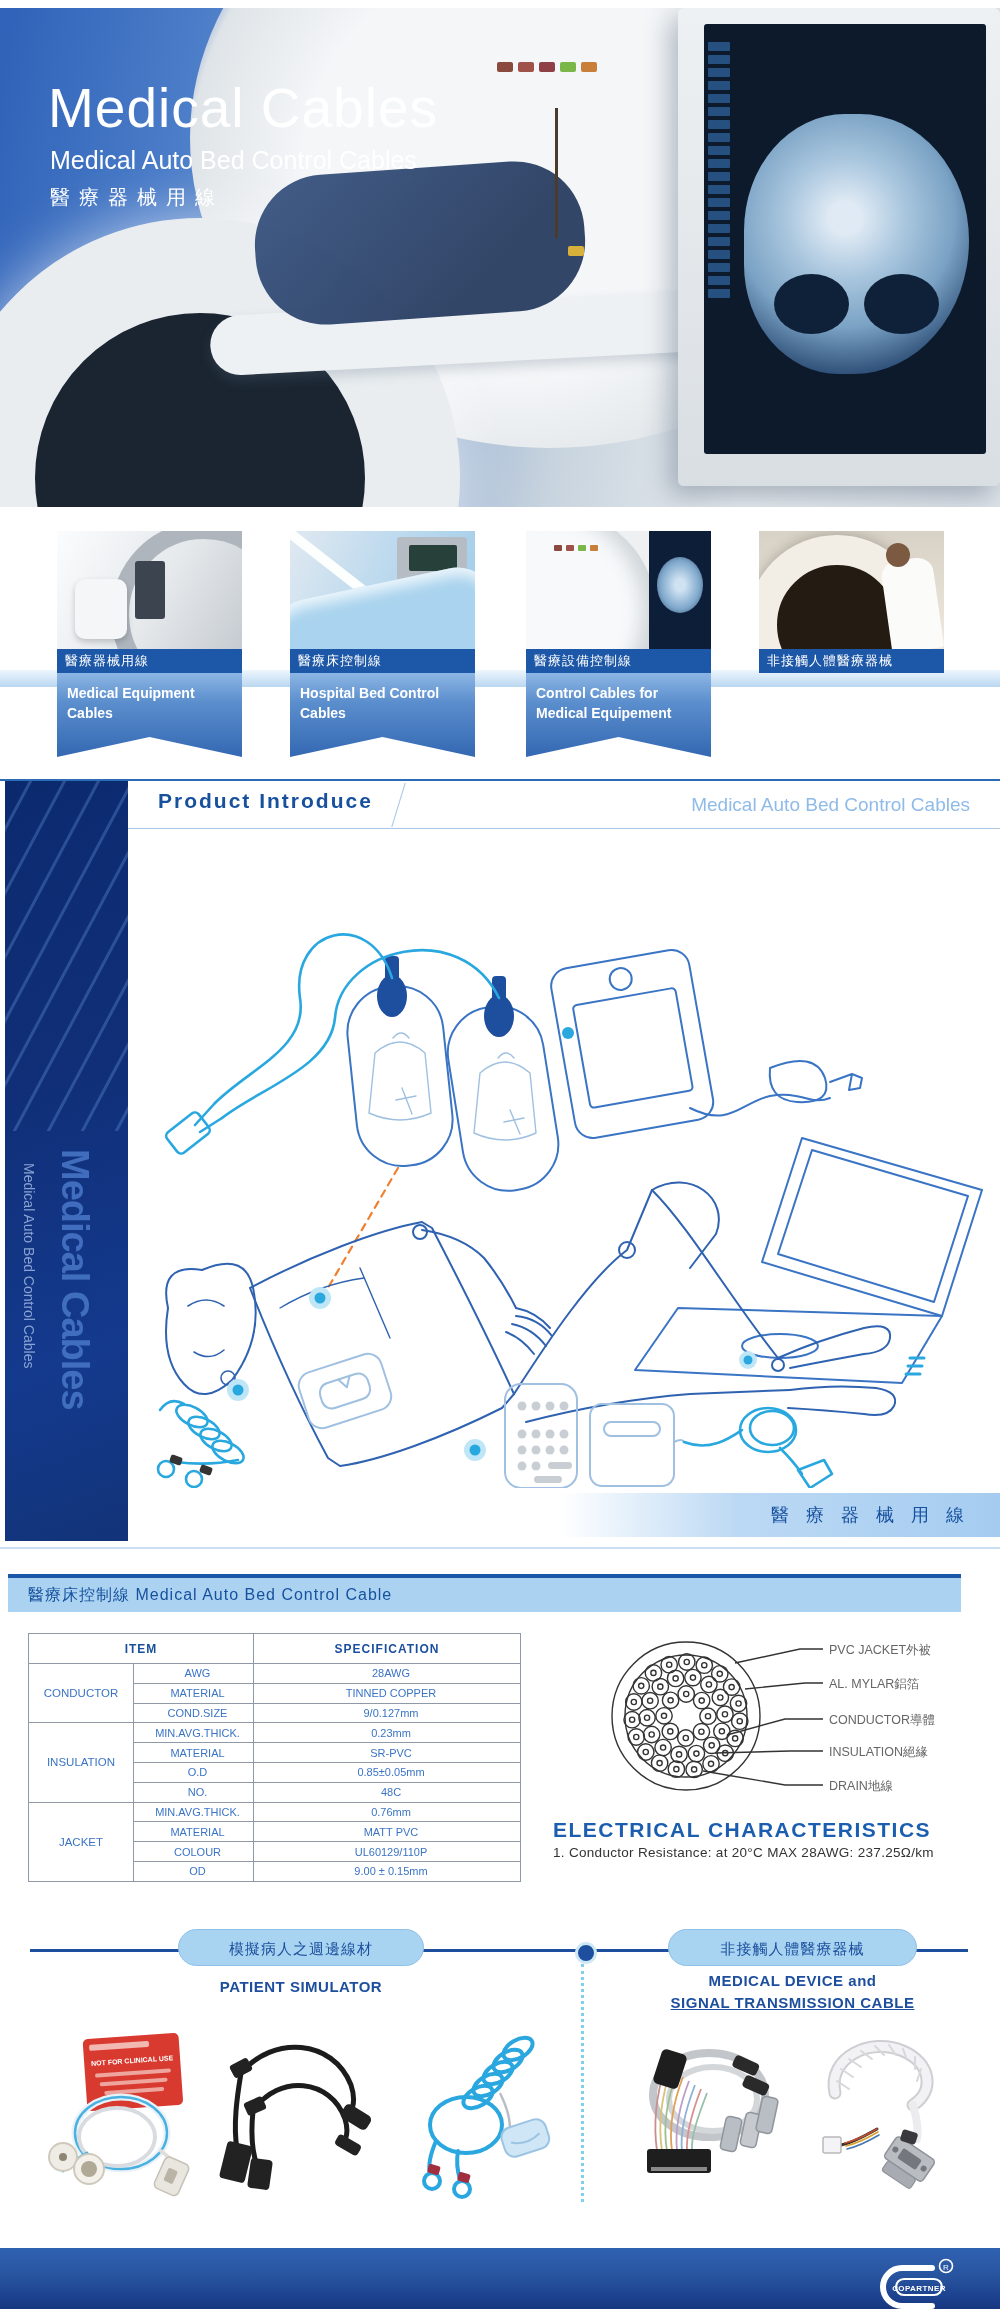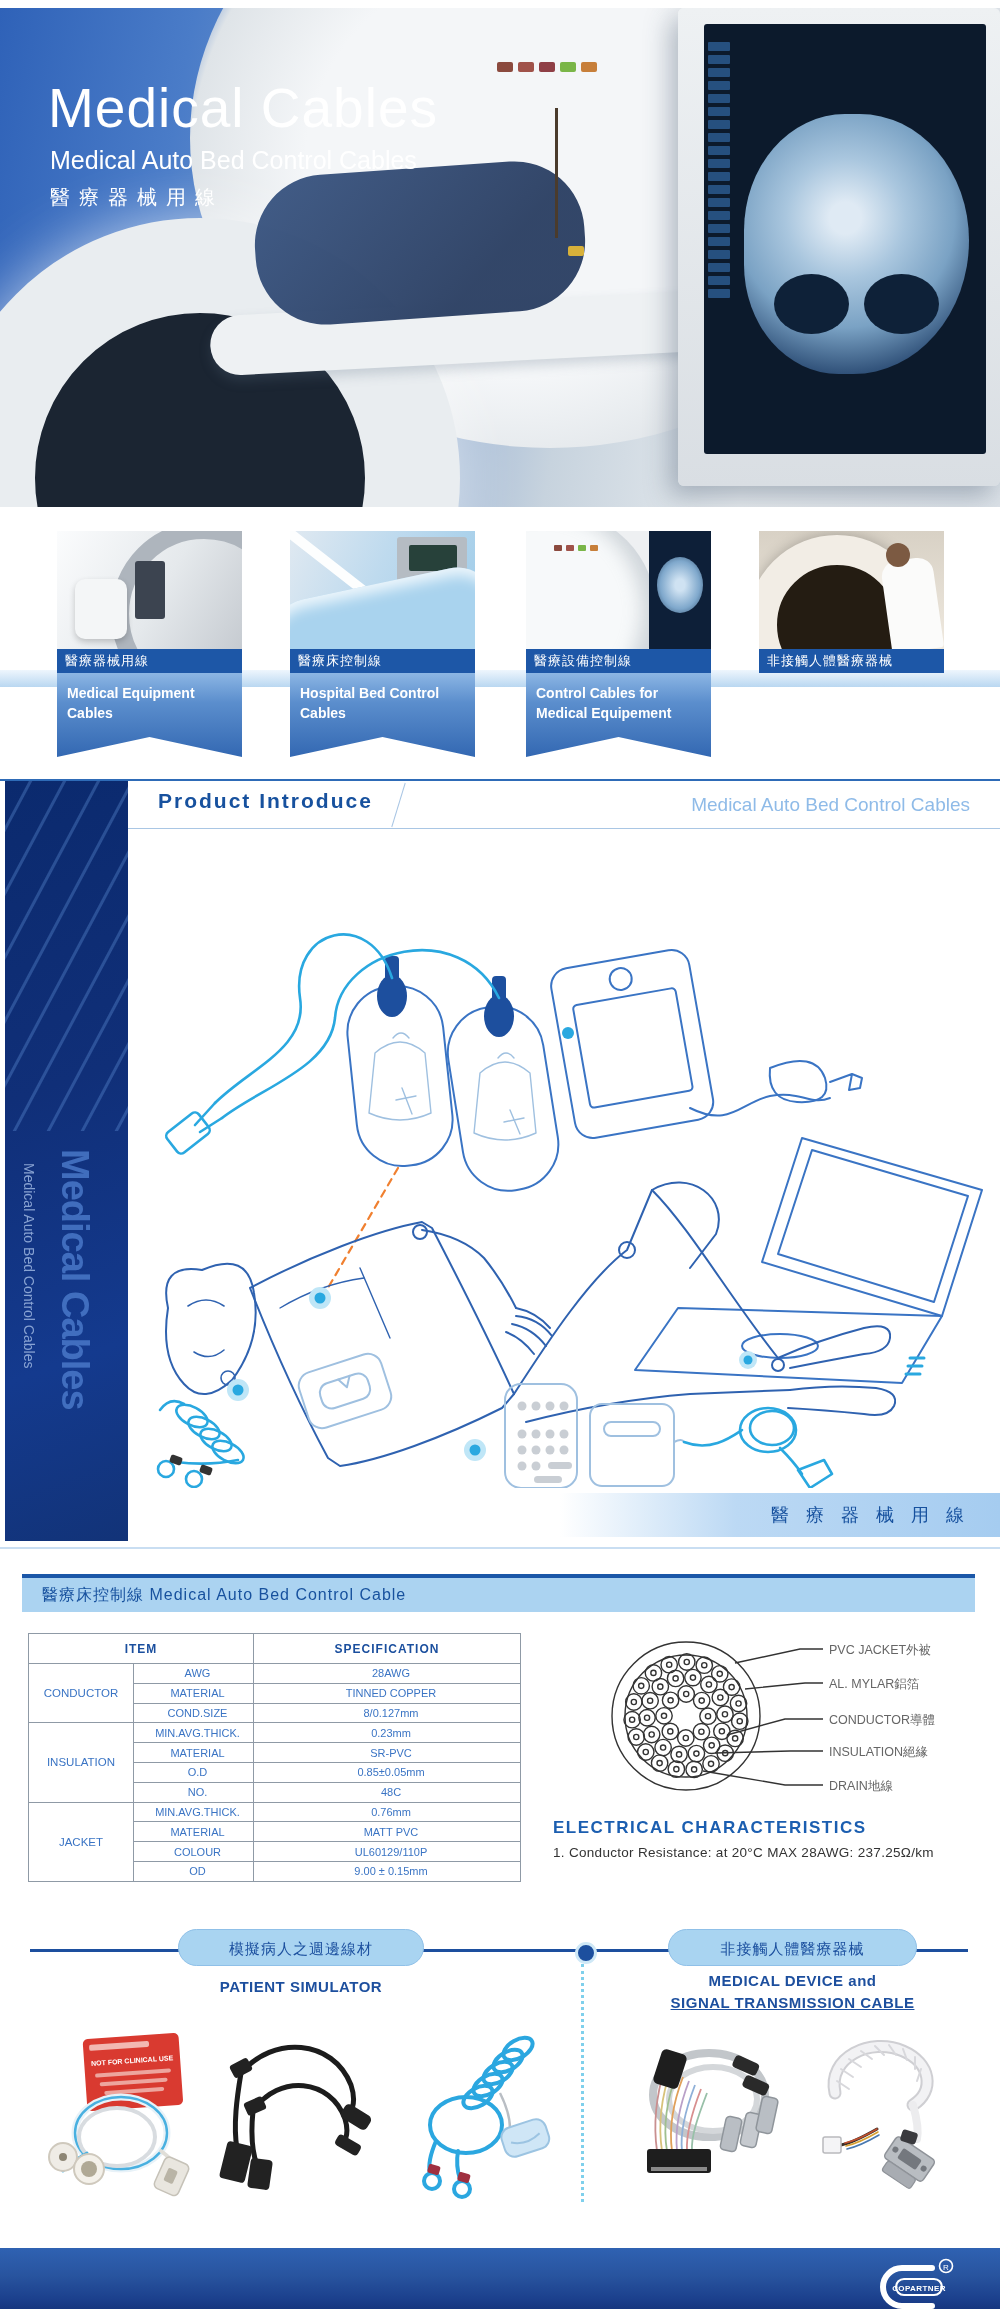--- a/index.html
+++ b/index.html
@@ -76,30 +76,30 @@
   .sidebar-sub{position:absolute;left:16px;top:382px;writing-mode:vertical-rl;text-orientation:mixed;
     font-size:14px;color:rgba(150,175,220,.9);}
   .pi-heading{left:158px;top:781px;font-size:21px;font-weight:600;color:#17519e;letter-spacing:2px;}
   .pi-slash{left:398px;top:774px;width:1px;height:46px;background:#a9c6e4;transform:rotate(17deg);}
   .pi-subheading{left:520px;top:786px;width:450px;text-align:right;font-size:19px;color:#8fbbe8;}
   .corner-tag{left:560px;top:1485px;width:440px;height:44px;line-height:44px;text-align:right;
     padding-right:30px;box-sizing:border-box;font-size:18px;letter-spacing:6px;color:#17519e;
     background:linear-gradient(to right,rgba(190,220,245,0) 0%,#bcd9f4 40%,#a5ccf0 100%);}
 
   
-  .spec-band{left:22px;top:1566px;width:953px;height:38px;box-sizing:border-box;border-top:4px solid #1b57a8;
+  .spec-band{left:8px;top:1566px;width:953px;height:38px;box-sizing:border-box;border-top:4px solid #1b57a8;
     background:#abd3f1;color:#17519e;font-size:16px;line-height:33px;padding-left:20px;letter-spacing:1px;}
   table.spec{position:absolute;left:28px;top:1625px;border-collapse:collapse;table-layout:fixed;font-size:11px;color:#3a74c4;}
   table.spec th,table.spec td{border:1px solid #8f9aa6;padding:0 0 0 8px;text-align:center;height:19.8px;box-sizing:border-box;white-space:nowrap;}
   table.spec th{height:30px;text-align:center;color:#1b4f9e;font-size:12px;letter-spacing:1px;padding:0;}
   td.grp{text-align:center !important;font-size:11.5px;padding:0 !important;}
   
   .xsec{left:595px;top:1615px;}
   .xsec text{font-size:12.5px;fill:#666;font-family:"Liberation Sans",sans-serif;}
-  .elec-h{left:553px;top:1810px;font-size:17px;font-weight:bold;color:#1b5eb0;letter-spacing:1.5px;}
+  .elec-h{left:553px;top:1810px;font-size:21px;font-weight:bold;color:#1b5eb0;letter-spacing:1.5px;}
   .elec-n{left:553px;top:1837px;font-size:13.5px;color:#333;letter-spacing:.3px;}
 
   
   .rule{left:30px;top:1941px;width:938px;height:3px;background:#1d4f9e;}
   .pill{top:1921px;height:37px;background:#a9d4f1;border:1px solid #8fc0e8;border-radius:19px;
     color:#1b4f9e;font-size:15px;letter-spacing:1px;text-align:center;line-height:37px;box-sizing:border-box;}
   .mid-dot{left:575px;top:1934px;width:16px;height:16px;border-radius:50%;background:#1d4f9e;border:3px solid #cfe8f6;}
   .dotline{left:581px;top:1956px;width:0;height:238px;border-left:3px dotted #7fd0ec;}
   .sec-title{font-size:15px;font-weight:bold;color:#1d4f9e;text-align:center;letter-spacing:.5px;}
   
@@ -387,21 +387,21 @@
       <td class="grp" rowspan="3">CONDUCTOR</td>
       <td>AWG</td>
       <td>28AWG</td>
     </tr>
     <tr>
       <td>MATERIAL</td>
       <td>TINNED COPPER</td>
     </tr>
     <tr>
       <td>COND.SIZE</td>
-      <td>8/0.127mm</td>
+      <td>9/0.127mm</td>
     </tr>
     <tr>
       <td class="grp" rowspan="4">INSULATION</td>
       <td>MIN.AVG.THICK.</td>
       <td>0.23mm</td>
     </tr>
     <tr>
       <td>MATERIAL</td>
       <td>SR-PVC</td>
     </tr>

